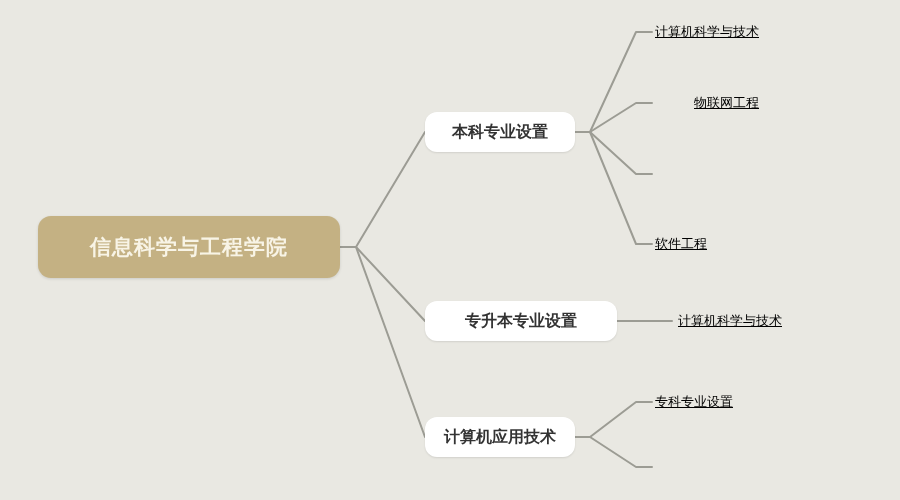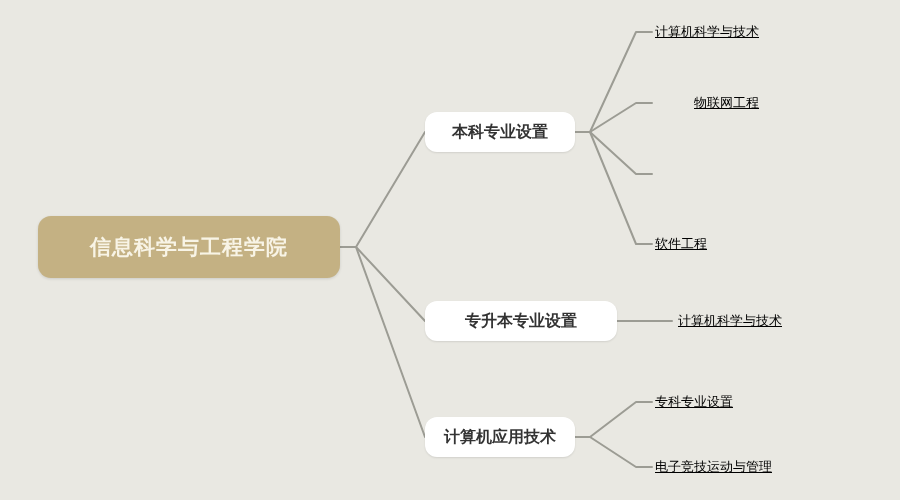--- a/index.html
+++ b/index.html
@@ -117,15 +117,14 @@
 
   <div class="leaf-node leaf-2">物联网工程</div>
 
 
   <div class="leaf-node leaf-4">软件工程</div>
 
   <div class="leaf-node leaf-5">计算机科学与技术</div>
 
   <div class="leaf-node leaf-6">专科专业设置</div>
 
-  <div class="leaf-node leaf-7">电子竞技运动与管理</div>
 
 </div>
 
 </body></html>

